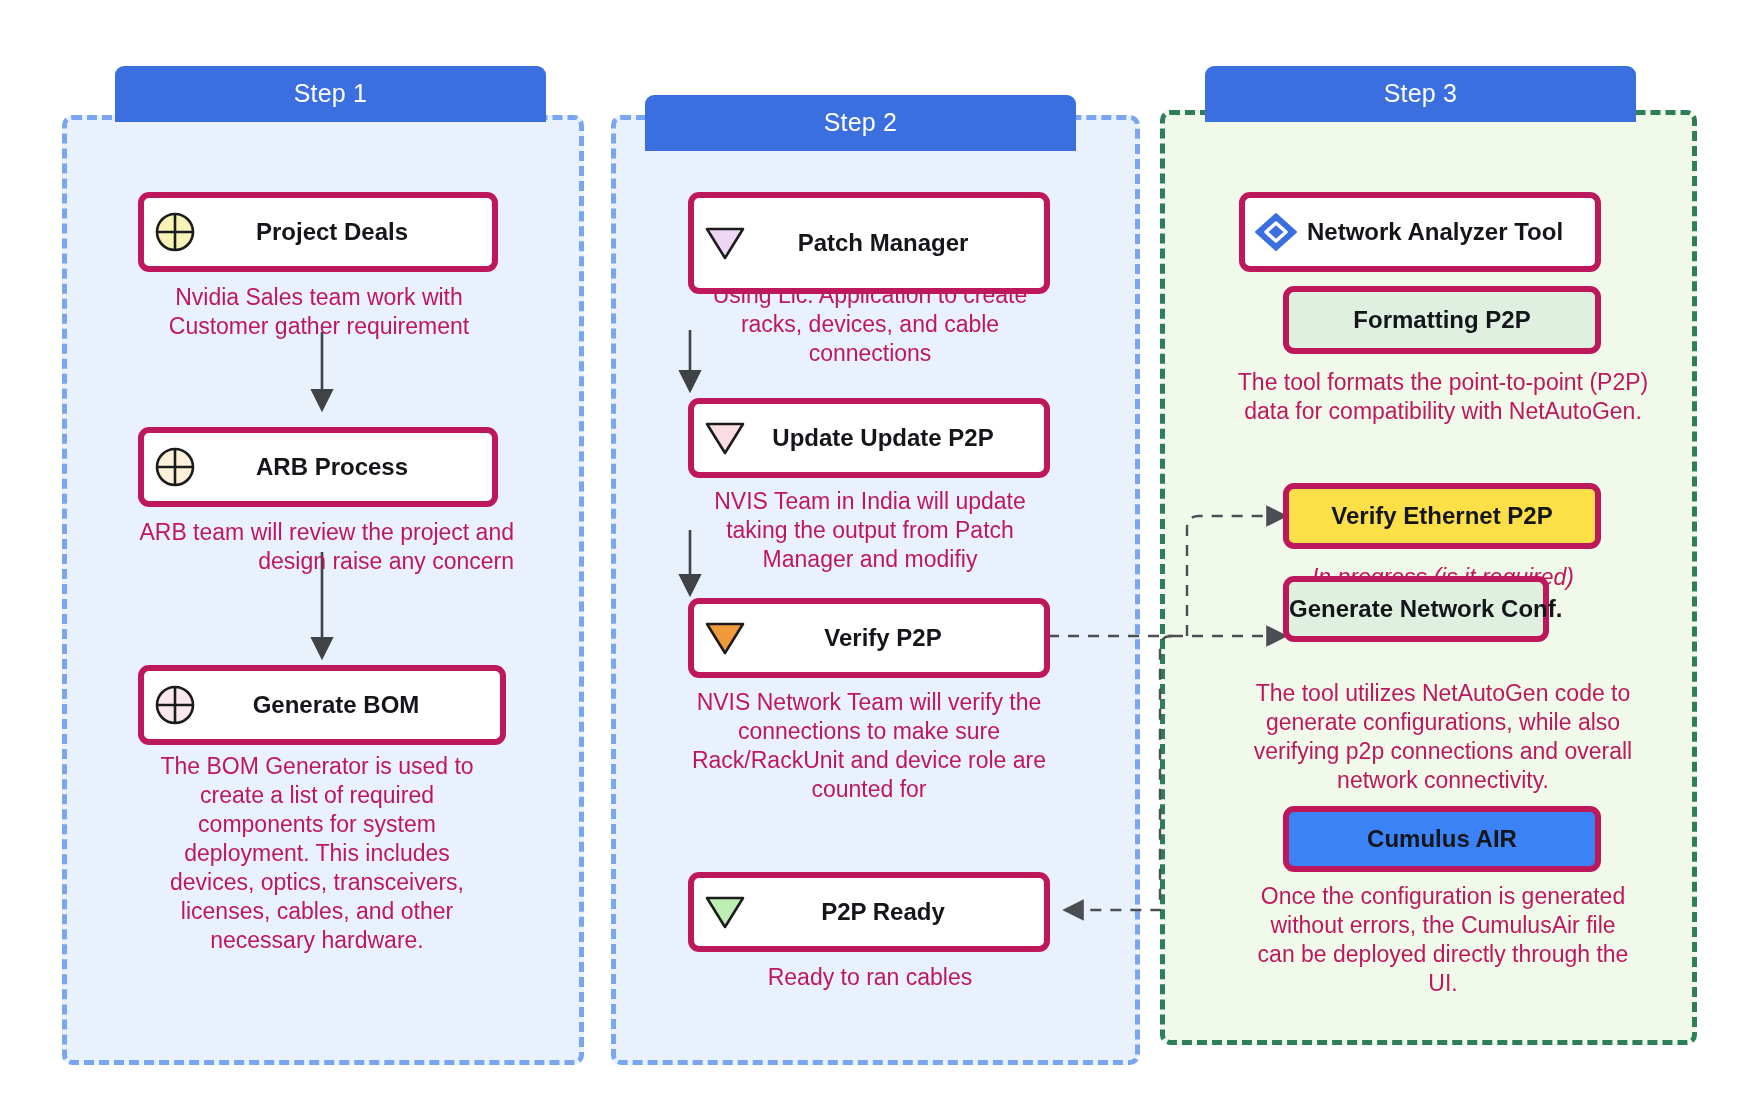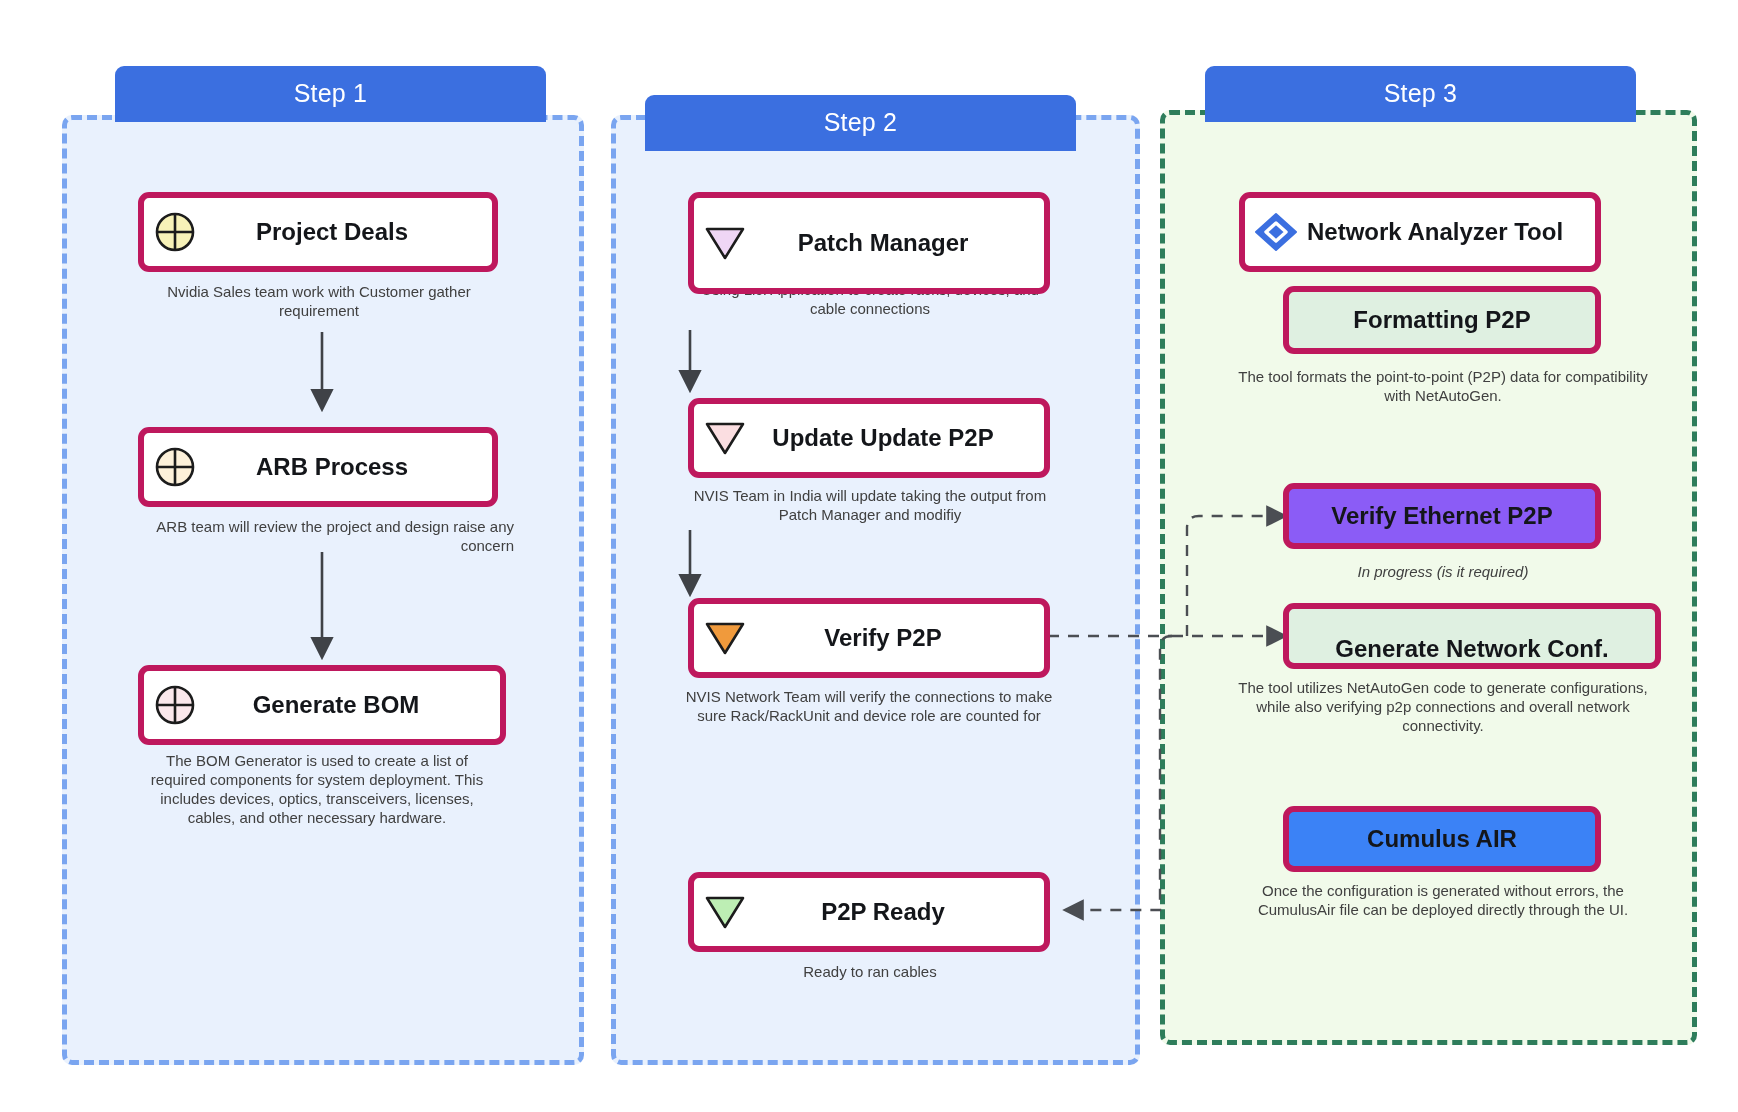--- a/index.html
+++ b/index.html
@@ -77,28 +77,28 @@
     width: 62px;
     min-width: 62px;
     display: flex;
     align-items: center;
     justify-content: center;
   }
   .node.plain .node-label {
     padding-right: 0;
   }
   .node.fill-green { background: #dff0e1; }
-  .node.fill-orange { background: #8b5cf6; }
+  .node.fill-orange { background: #fde047; }
   .node.fill-yellow { background: #3b82f6; }
 
   
   .desc {
     position: absolute;
-    color: #404040;
-    font-size: 15px;
+    color: #be185d;
+    font-size: 23px;
     line-height: 1.26;
     text-align: center;
     z-index: 3;
   }
   .desc.italic { font-style: italic; }
 
   
   .connectors {
     position: absolute;
     left: 0;
@@ -236,21 +236,21 @@
   <div class="node plain fill-green" style="left:1283px; top:286px; width:318px; height:68px;">
     <span class="node-label">Formatting P2P</span>
   </div>
   <div class="desc" style="left:1233px; top:368px; width:420px;">The tool formats the point-to-point (P2P) data for compatibility with NetAutoGen.</div>
 
   <div class="node plain fill-orange" style="left:1283px; top:483px; width:318px; height:66px;">
     <span class="node-label">Verify Ethernet P2P</span>
   </div>
   <div class="desc italic" style="left:1233px; top:563px; width:420px;">In progress (is it required)</div>
 
-  <div class="node plain fill-green" style="left:1283px; top:603px; width:378px; height:66px;align-items:flex-end;">
+  <div class="node plain fill-green" style="left:1283px; top:576px; width:266px; height:66px;">
     <span class="node-label">Generate Network Conf.</span>
   </div>
   <div class="desc" style="left:1227px; top:679px; width:432px;">The tool utilizes NetAutoGen code to generate configurations, while also verifying p2p connections and overall network connectivity.</div>
 
   <div class="node plain fill-yellow" style="left:1283px; top:806px; width:318px; height:66px;">
     <span class="node-label">Cumulus AIR</span>
   </div>
   <div class="desc" style="left:1252px; top:882px; width:382px;">Once the configuration is generated without errors, the CumulusAir file can be deployed directly through the UI.</div>
 
 </div>

